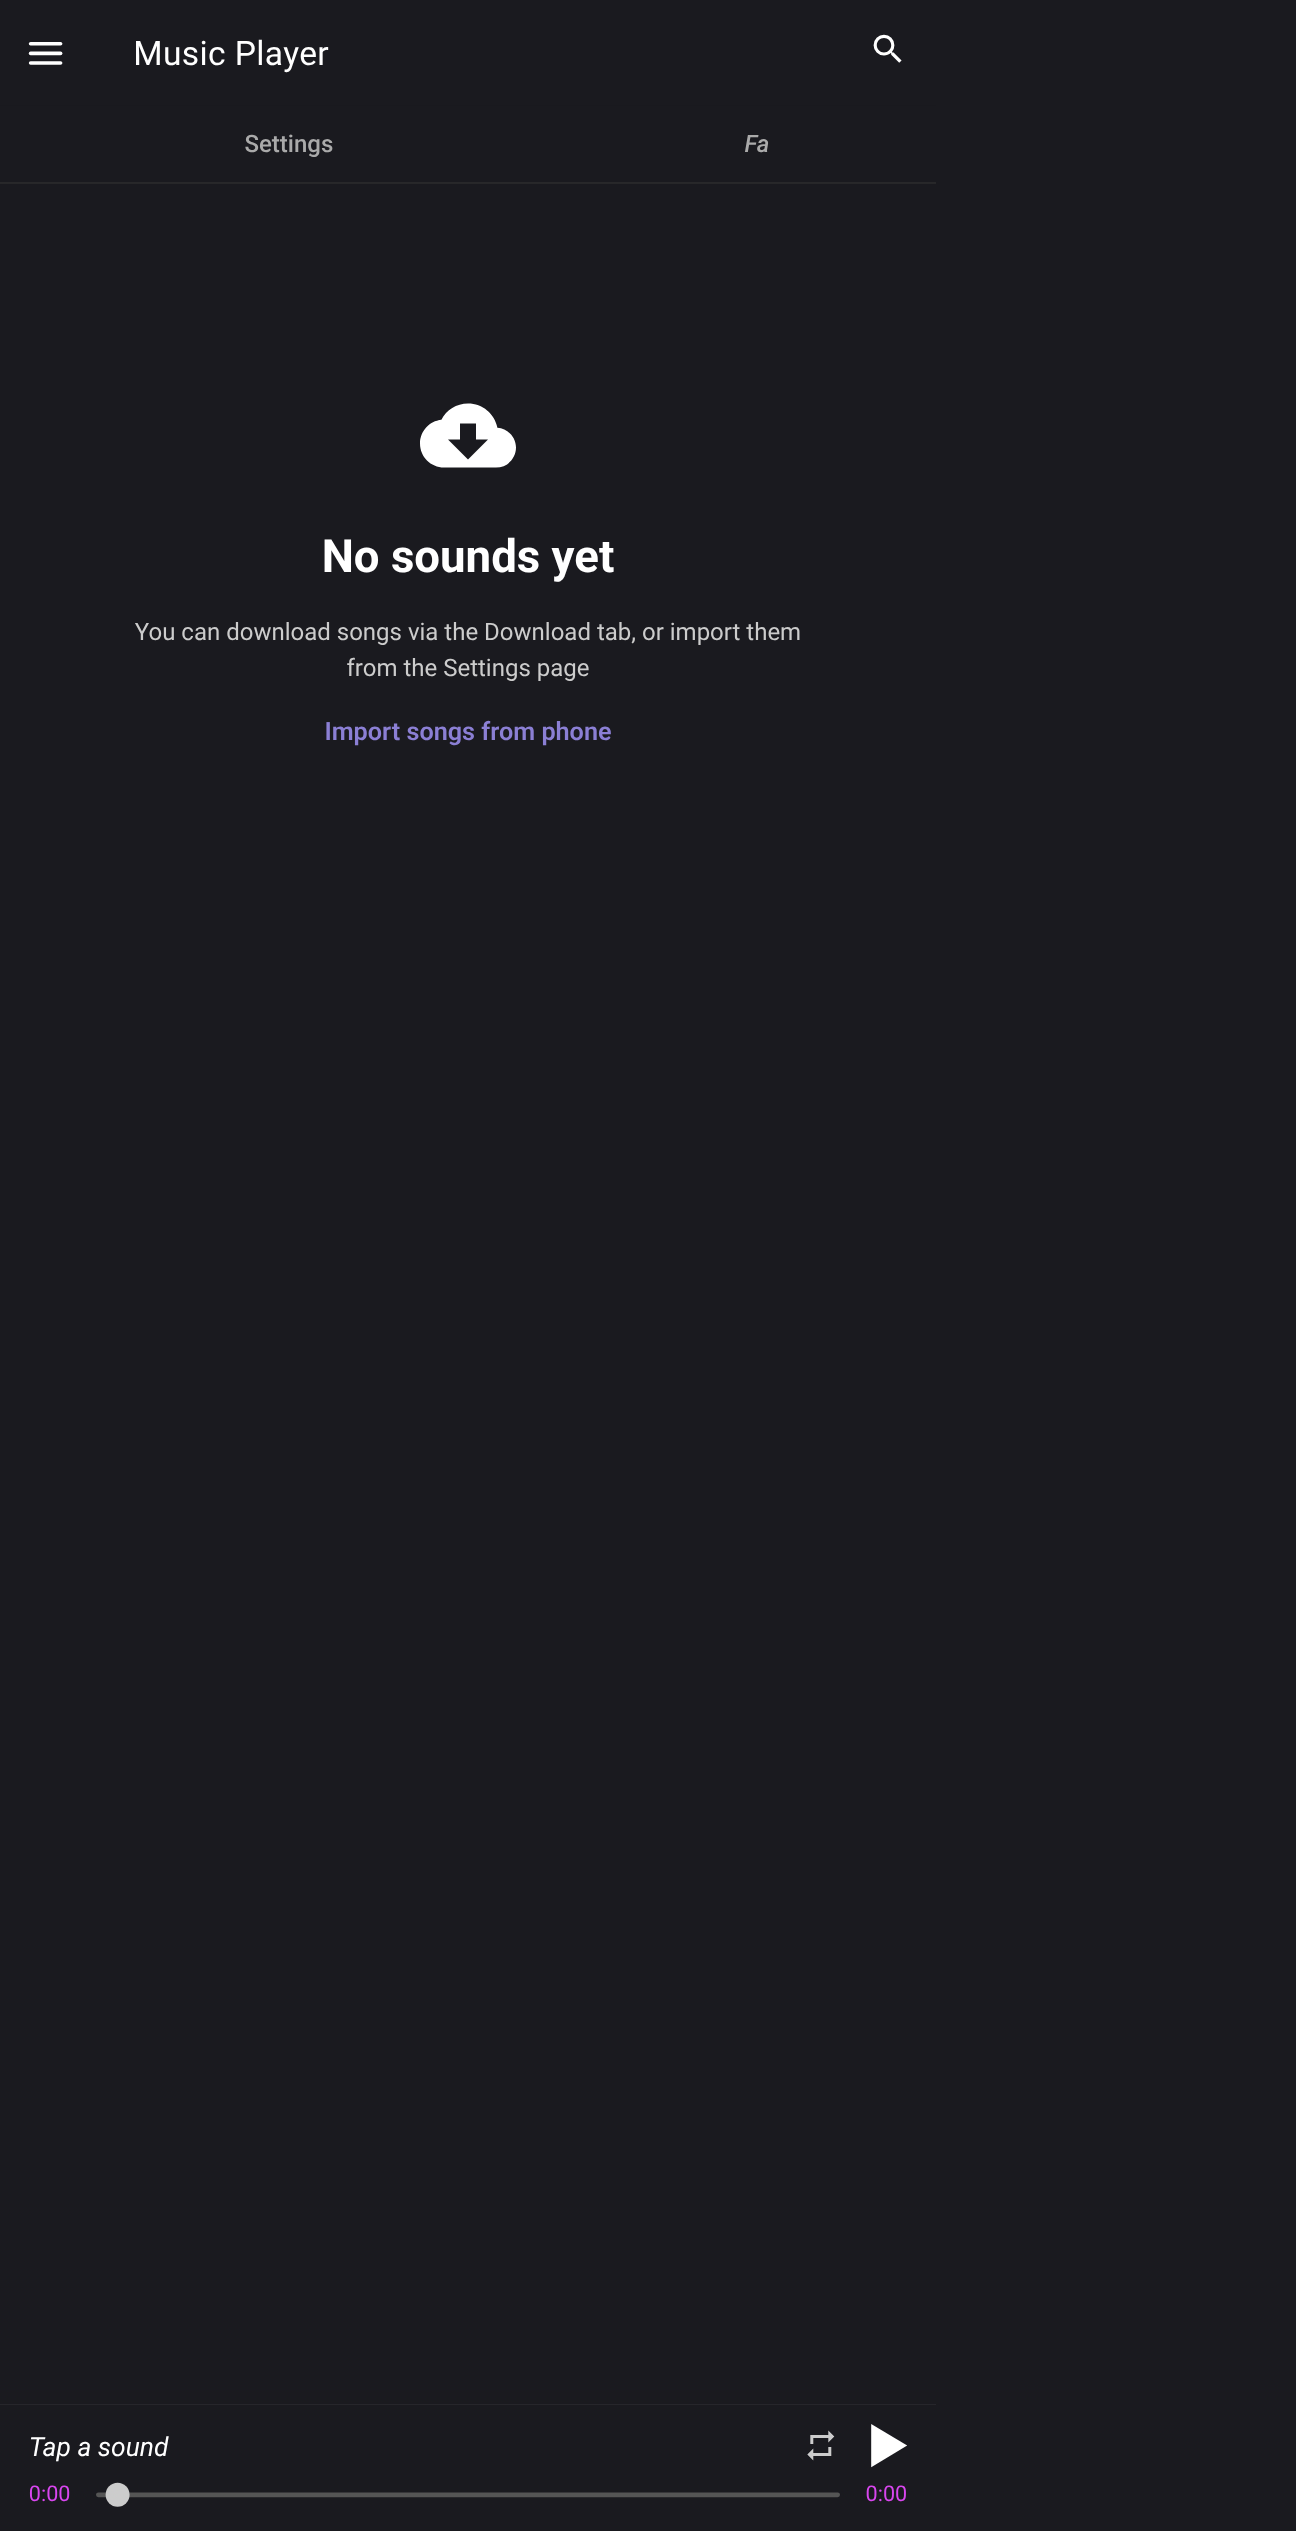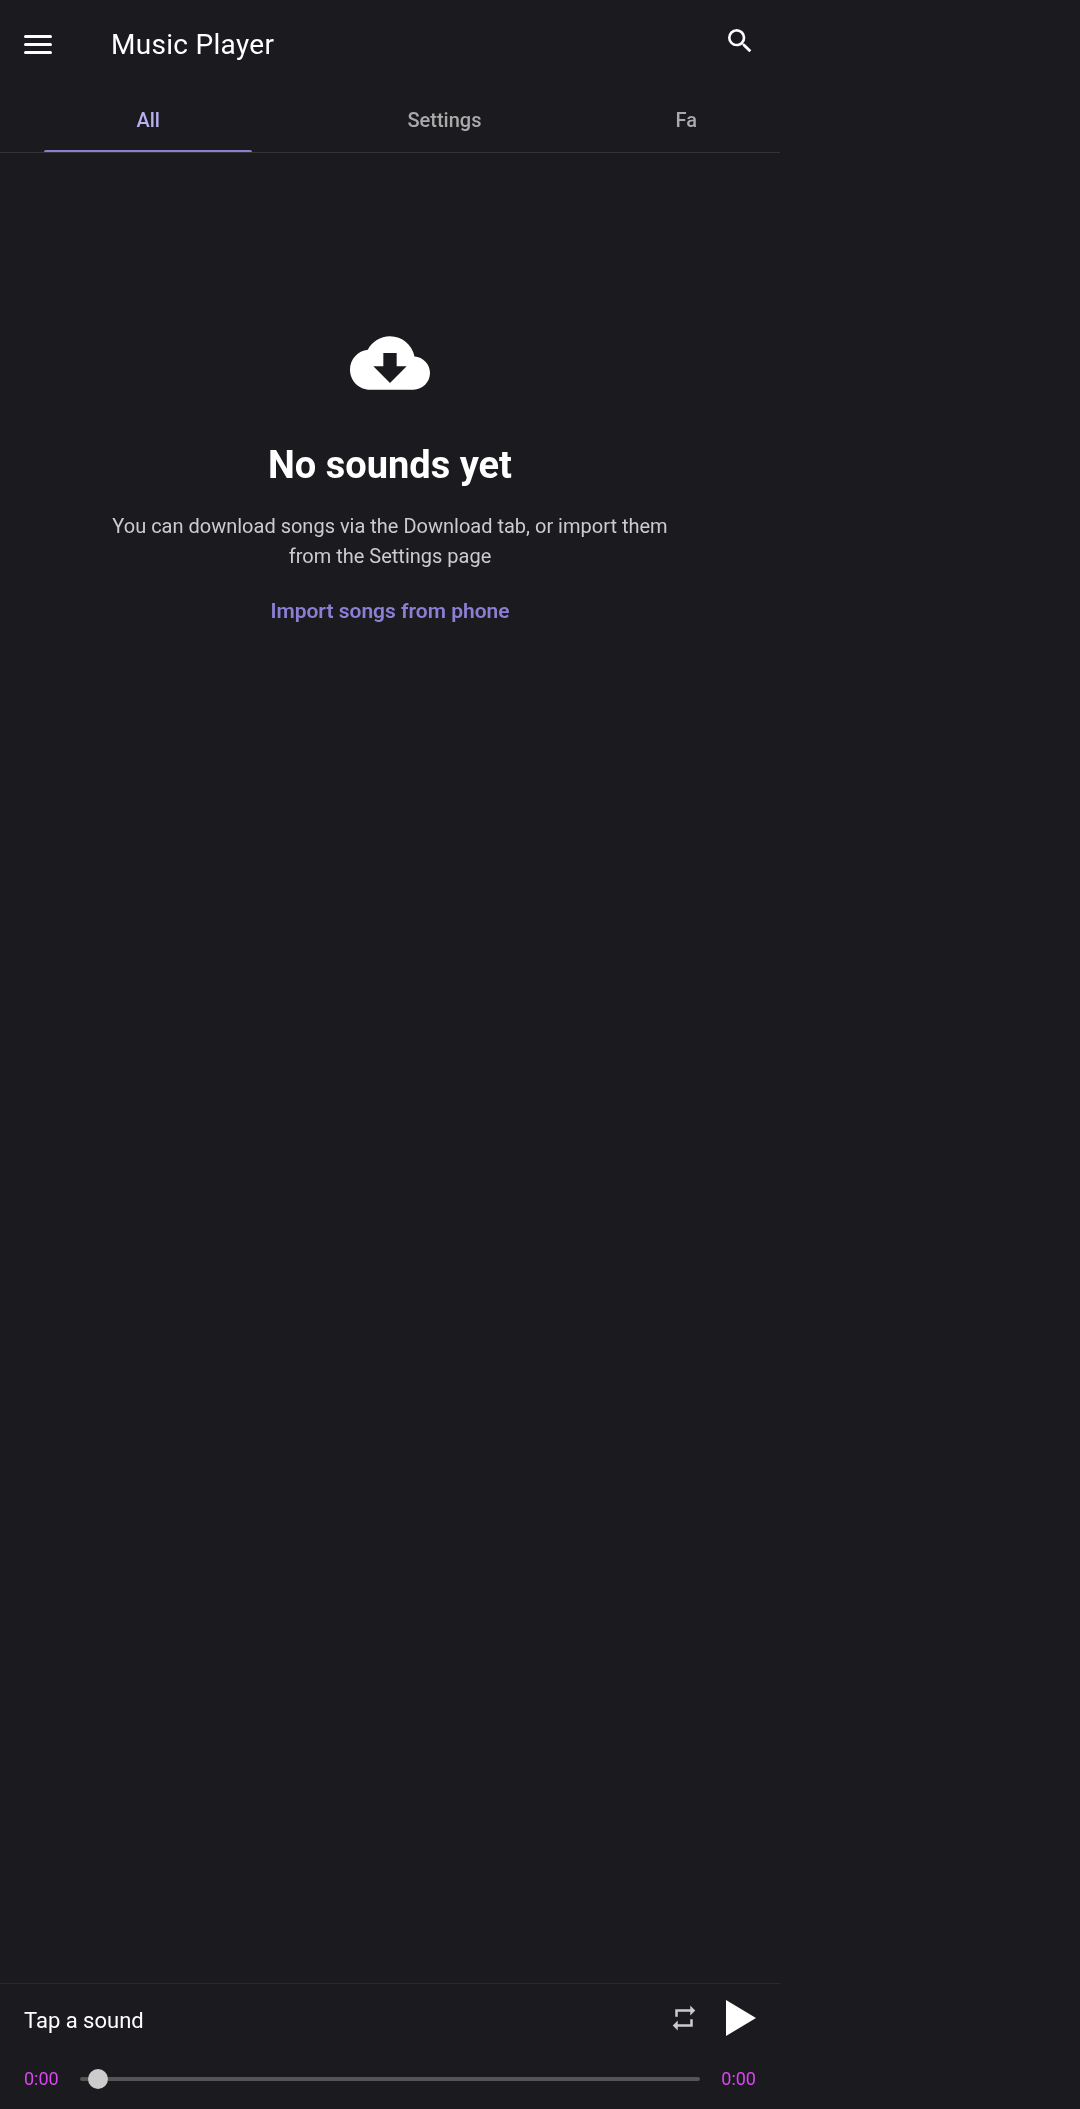--- a/index.html
+++ b/index.html
@@ -95,20 +95,21 @@
       bottom: -1px;
       left: 15%;
       width: 70%;
       height: 3px;
       background-color: #8b7fd4;
       border-radius: 2px 2px 0 0;
     }
 
     .tab-fa {
       flex: 0.6;
+      font-style: italic;
     }
 
     
     .main-content {
       display: flex;
       flex-direction: column;
       align-items: center;
       justify-content: center;
       padding: 80px 40px 40px;
       min-height: 600px;
@@ -158,21 +159,22 @@
       max-width: 780px;
       background-color: #1a1a1f;
       padding: 16px 24px 20px;
       border-top: 1px solid #2a2a2f;
     }
 
     .player-controls {
       display: flex;
       align-items: center;
       justify-content: space-between;
-      margin-bottom: 28px;
+      margin-bottom: 8px;
+      font-style: italic;
     }
 
     .tap-a-sound {
       font-size: 22px;
       color: #ffffff;
       font-weight: 400;
     }
 
     .player-right {
       display: flex;
@@ -254,21 +256,20 @@
     <h1 class="header-title">Music Player</h1>
   </div>
   <div class="search-icon">
     <svg width="32" height="32" viewBox="0 0 24 24" fill="white" xmlns="http://www.w3.org/2000/svg">
       <path d="M15.5 14h-.79l-.28-.27A6.471 6.471 0 0 0 16 9.5 6.5 6.5 0 1 0 9.5 16c1.61 0 3.09-.59 4.23-1.57l.27.28v.79l5 4.99L20.49 19l-4.99-5zm-6 0C7.01 14 5 11.99 5 9.5S7.01 5 9.5 5 14 7.01 14 9.5 11.99 14 9.5 14z"></path>
     </svg>
   </div>
 </header>
 
 <nav class="tabs">
-  <div class="tab active">All</div>
   <div class="tab">Settings</div>
   <div class="tab tab-fa">Fa</div>
 </nav>
 
 <main class="main-content">
   <div class="download-cloud-icon">
     <svg viewBox="0 0 24 24" xmlns="http://www.w3.org/2000/svg">
       <path d="M19.35 10.04C18.67 6.59 15.64 4 12 4 9.11 4 6.6 5.64 5.35 8.04 2.34 8.36 0 10.91 0 14c0 3.31 2.69 6 6 6h13c2.76 0 5-2.24 5-5 0-2.64-2.05-4.78-4.65-4.96zM17 13l-5 5-5-5h3V9h4v4h3z"></path>
     </svg>
   </div>

